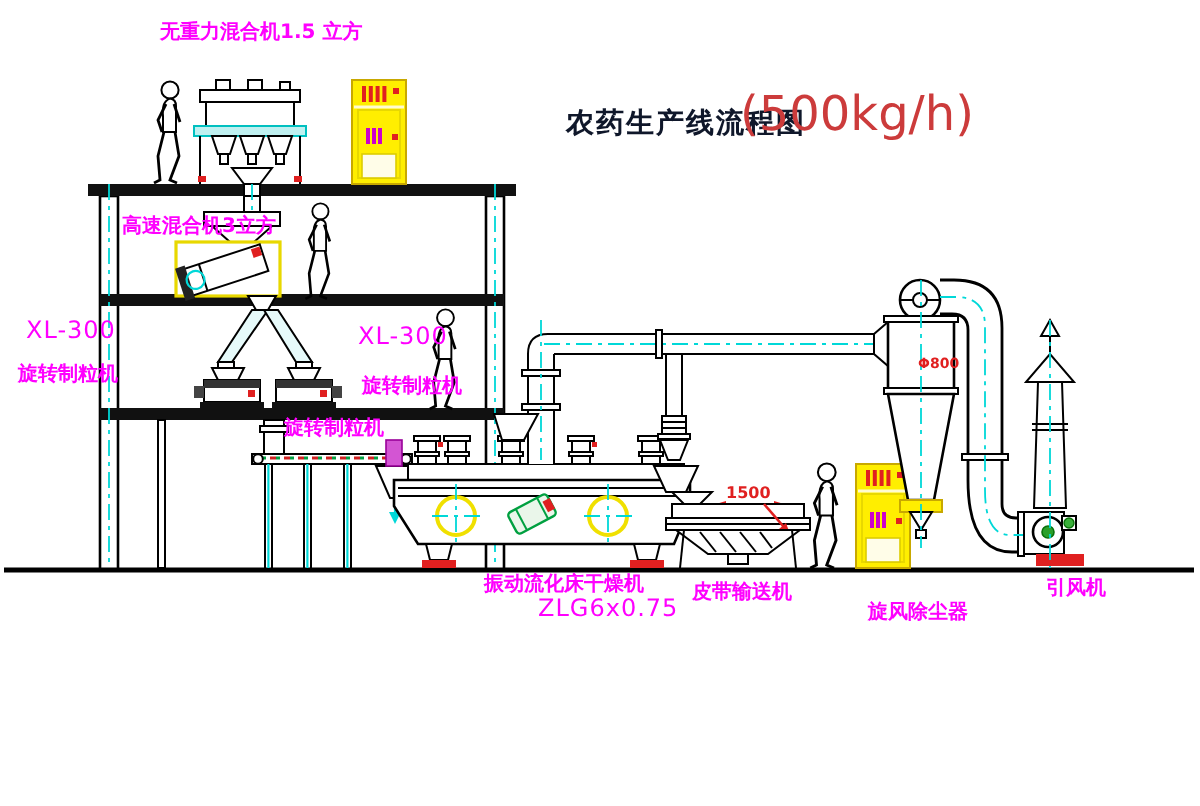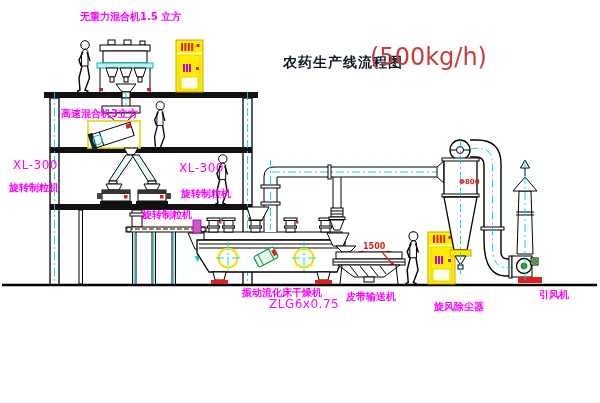--- a/index.html
+++ b/index.html
@@ -313,18 +313,18 @@
   <div class="lbl s9" style="left:181px;top:189px;">旋转制粒机</div>
 
   <div class="lbl s9" style="left:142px;top:210px;">旋转制粒机</div>
 
   <div class="lbl s9" style="left:242px;top:288px;">振动流化床干燥机</div>
   <div class="lbl s16" style="left:222px;top:298px;margin-left:47px;">ZLG6x0.75</div>
 
   <div class="lbl s9" style="left:346px;top:292px;">皮带输送机</div>
 
   <div class="lbl s9" style="left:434px;top:302px;">旋风除尘器</div>
-  <div class="lbl s9" style="left:539px;top:290px;">引风机</div>
+  <div class="lbl s9" style="left:523px;top:290px;">引风机</div>
 
   <div class="lbl dim" style="left:363px;top:243px;font-size:8px;">1500</div>
   <div class="lbl dim" style="left:459px;top:179px;font-size:7px;">Φ800</div>
 
 </div>
 
 </body></html>

